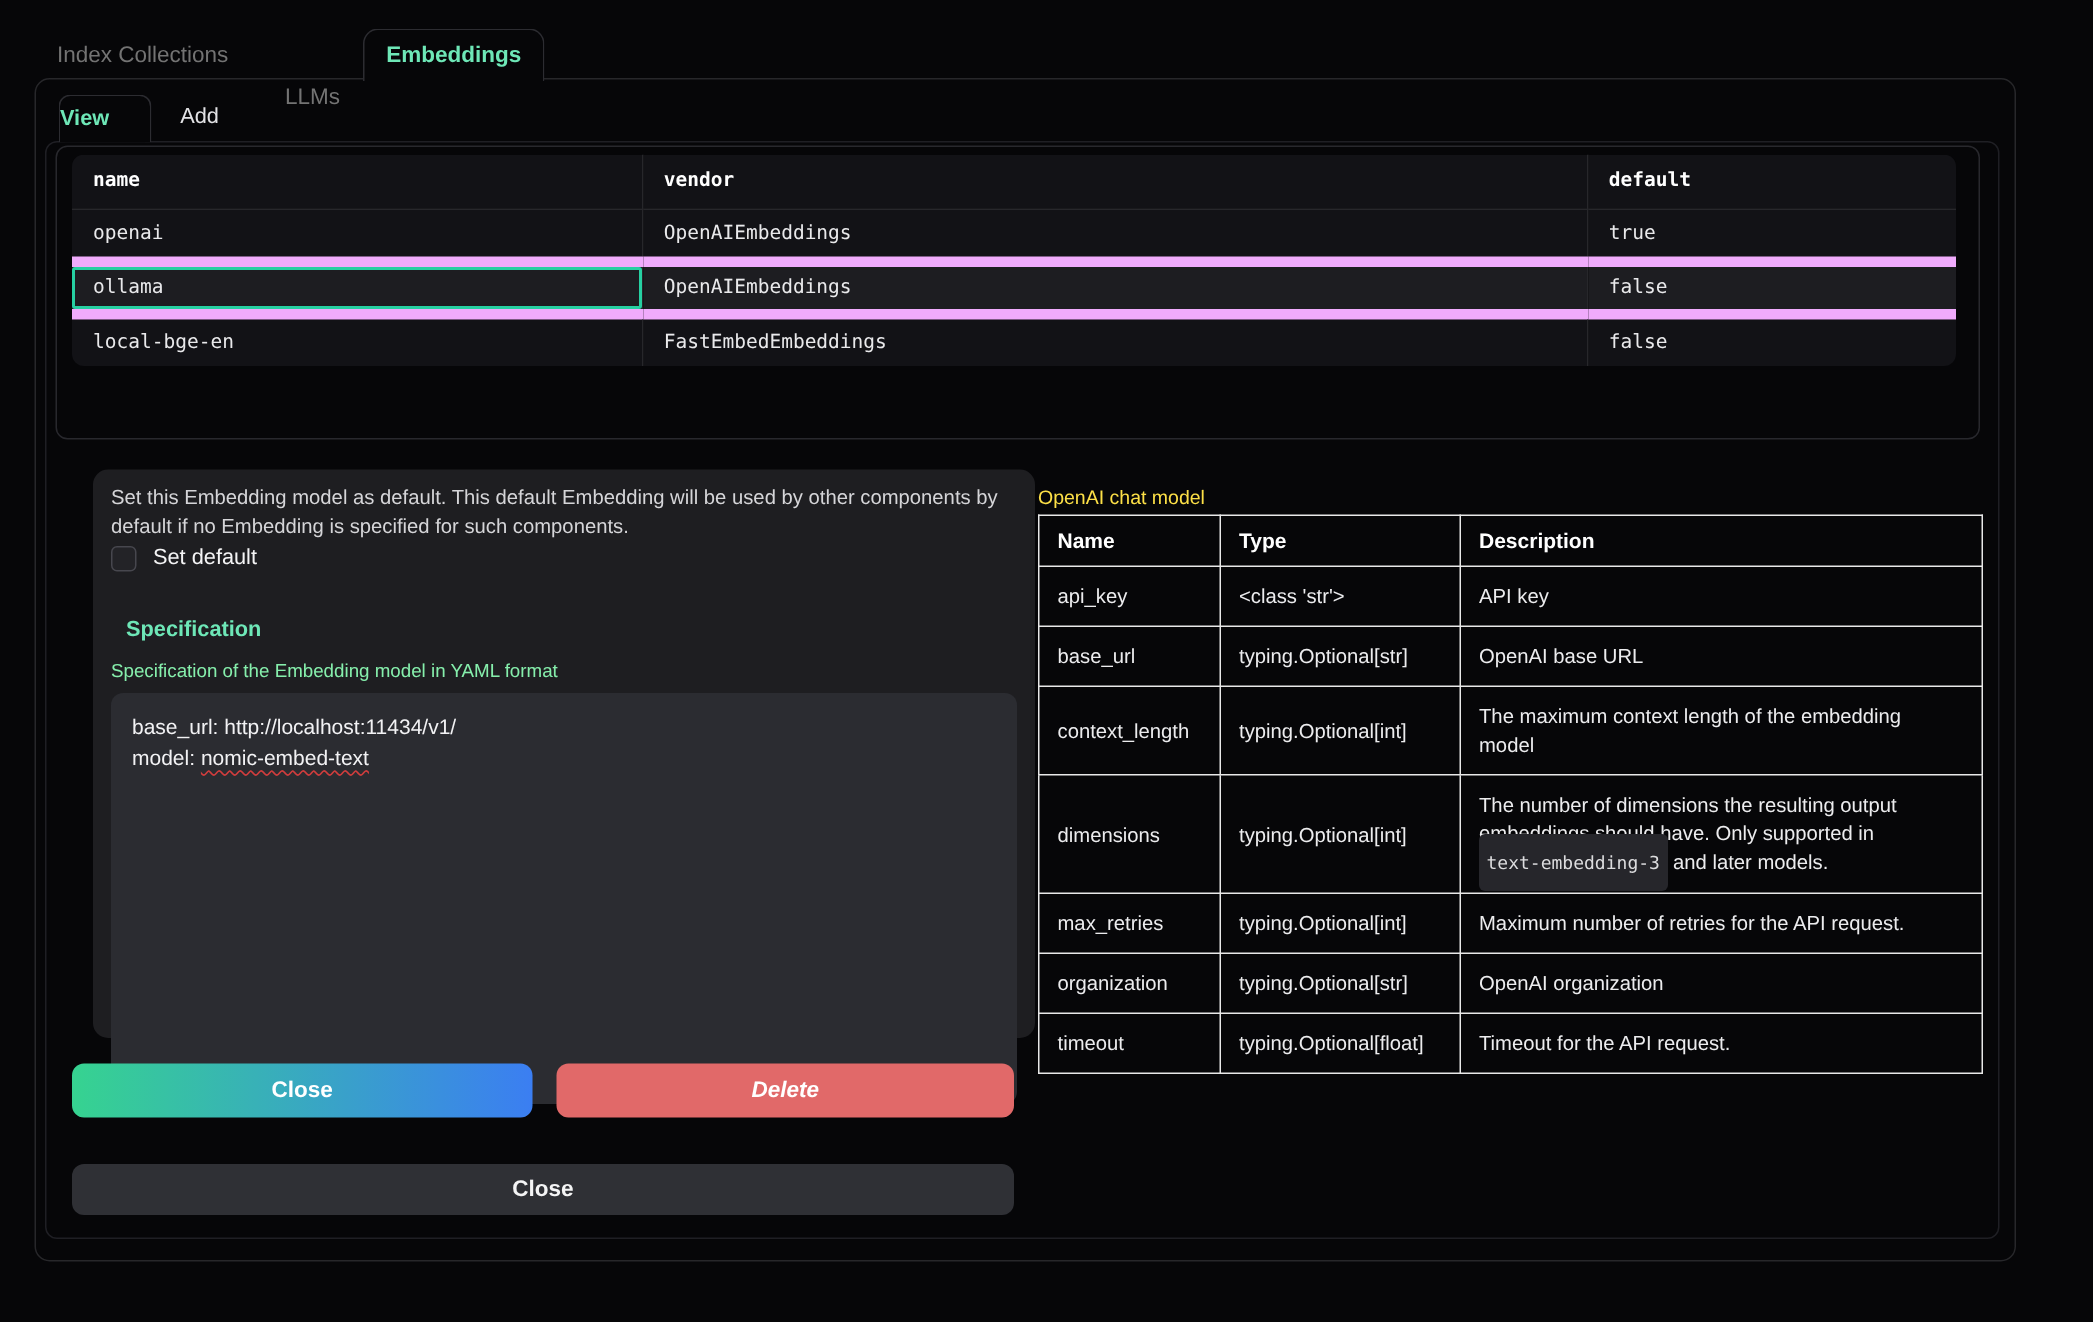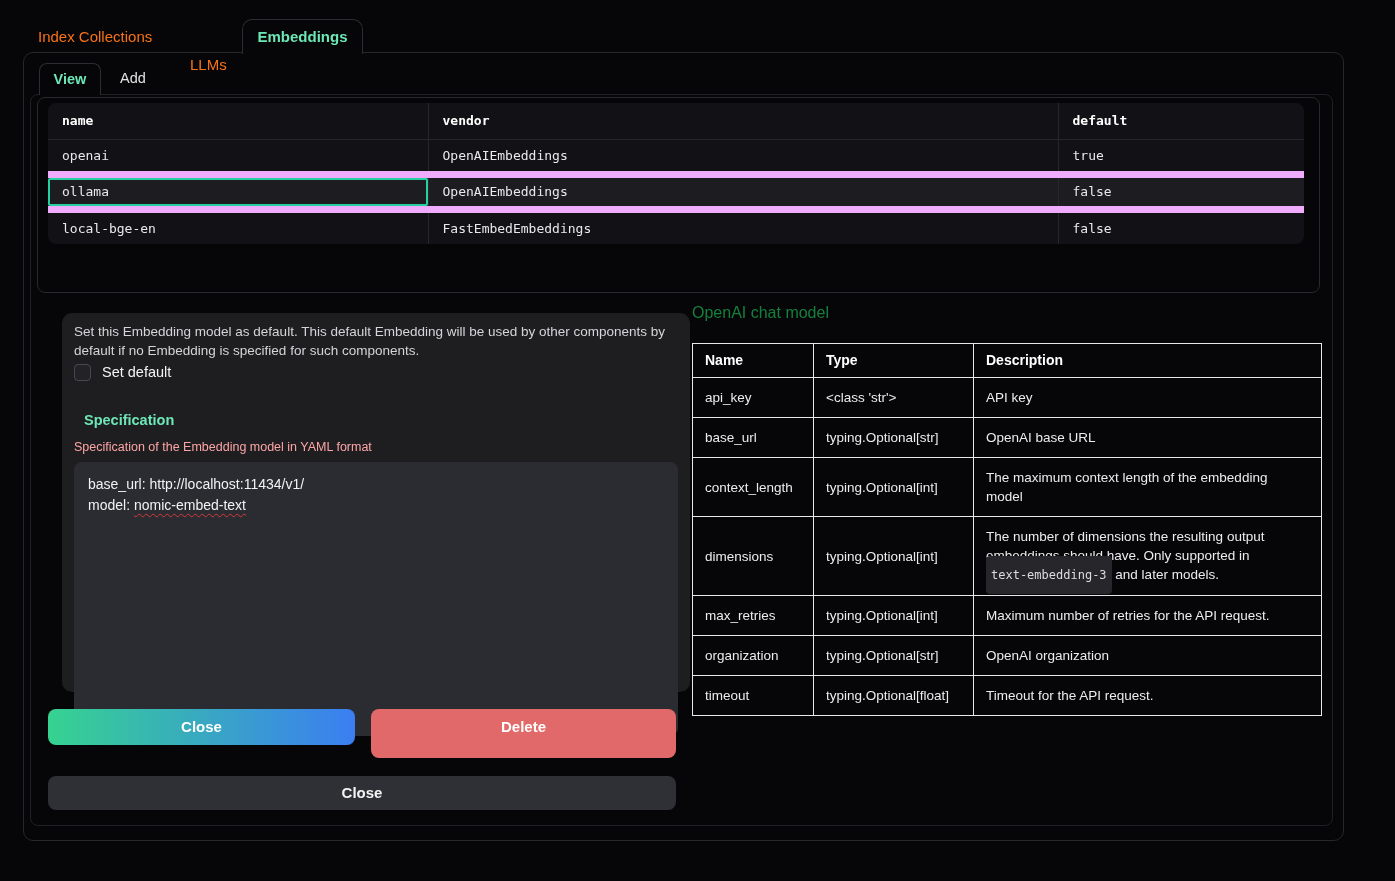--- a/index.html
+++ b/index.html
@@ -4,39 +4,39 @@
 <style>
   html,body{margin:0;padding:0;background:#060608;}
   *{box-sizing:border-box;}
   .stage{
     position:relative;width:1395px;height:881px;overflow:hidden;
     background:#060608;color:#e8e8ea;
     font-family:"Liberation Sans",sans-serif;
     -webkit-font-smoothing:antialiased;
   }
   
-  .top-tab{position:absolute;top:28px;font-size:15px;color:#f97316;cursor:pointer;}
+  .top-tab{position:absolute;top:28px;font-size:15px;color:#737373;cursor:pointer;}
   .top-tab.t0{left:38px;}
   .top-tab.t1{left:190px;margin-top:28px;}
   .active-tab-box{
     position:absolute;left:242px;top:19px;width:121px;height:35px;
     border:1px solid #2c2c31;border-bottom:none;border-radius:10px 10px 0 0;
     background:#060608;z-index:3;text-align:center;line-height:33px;
     font-weight:bold;font-size:15px;color:var(--accent,#6ee7b7);cursor:pointer;
   }
   
   .outer-panel{position:absolute;left:23px;top:52px;width:1321px;height:789px;
     border:1px solid #27272a;border-radius:10px;z-index:1;}
   .inner-panel{position:absolute;left:30px;top:94px;width:1303px;height:732px;
     border:1px solid #1f1f24;border-radius:8px;z-index:1;}
   
   .view-tab-box{
     position:absolute;left:39px;top:63px;width:62px;height:32px;
     border:1px solid #2c2c31;border-bottom:none;border-radius:8px 8px 0 0;
-    background:#060608;z-index:4;text-align:center;line-height:31px;
+    background:#060608;z-index:4;line-height:31px;
     font-weight:bold;font-size:14.5px;color:var(--accent,#6ee7b7);cursor:pointer;
   }
   .add-tab{
     position:absolute;left:101px;top:63px;width:64px;height:32px;z-index:4;
     text-align:center;line-height:31px;font-size:14.5px;color:#e2e2e5;cursor:pointer;
   }
   
   .table-wrapper{position:absolute;left:37px;top:97px;width:1283px;height:196px;
     border:1px solid #28282d;border-radius:8px;z-index:2;}
   .emb-table-holder{position:absolute;left:48px;top:103px;width:1256px;z-index:2;
@@ -56,39 +56,39 @@
   
   .form-panel{position:absolute;left:62px;top:313px;width:628px;height:379px;
     background:#1e1e21;border-radius:10px;z-index:2;}
   .form-help{position:absolute;left:12px;top:9px;width:604px;
     font-size:13.5px;line-height:19px;color:#d5d5d8;}
   .checkbox-row{position:absolute;left:12px;top:50px;height:18px;display:flex;align-items:center;cursor:pointer;}
   .checkbox{width:17px;height:17px;border:1.5px solid #47474e;border-radius:4px;background:#232327;}
   .checkbox-label{margin-left:11px;font-size:14.5px;color:#f4f4f5;}
   .spec-heading{position:absolute;left:22px;top:99px;font-size:14.5px;font-weight:bold;
     color:var(--accent,#6ee7b7);}
-  .spec-help{position:absolute;left:12px;top:127px;font-size:12.5px;color:#fca5a5;}
+  .spec-help{position:absolute;left:12px;top:127px;font-size:12.5px;color:#86efac;}
   .spec-area{position:absolute;left:12px;top:149px;width:604px;height:274px;
     background:#2b2c31;border-radius:8px;padding:12px 14px;
     font-size:14px;line-height:21px;color:#f2f2f4;cursor:text;}
   .misspelled{text-decoration:underline wavy #d23c3c 1px;text-underline-offset:3px;}
   .resize-handle{position:absolute;right:3px;bottom:3px;width:11px;height:11px;
     background:repeating-linear-gradient(135deg,transparent 0 3px,#9a9aa0 3px 4px);
     clip-path:polygon(100% 0,100% 100%,0 100%);}
   
   .btn{position:absolute;border-radius:8px;text-align:center;font-weight:bold;
     font-size:15px;color:#fff;cursor:pointer;z-index:2;}
   .btn-save{left:48px;top:709px;width:307px;height:36px;line-height:36px;
     background:linear-gradient(90deg,var(--save-gradient-start,#36d390),var(--save-gradient-end,#3b7ef2));}
-  .btn-delete{left:371px;top:709px;width:305px;height:49px;line-height:36px;
-    background:var(--delete-bg,#e16969);}
+  .btn-delete{left:371px;top:709px;width:305px;height:36px;line-height:36px;
+    background:var(--delete-bg,#e16969);font-style:italic;}
   .btn-close{left:48px;top:776px;width:628px;height:34px;line-height:34px;
     background:var(--close-bg,#2f3035);color:#f4f4f5;}
   
-  .doc-title{position:absolute;left:692px;top:304px;font-size:16px;color:#15803d;z-index:2;}
+  .doc-title{position:absolute;left:692px;top:324px;font-size:13px;color:#fde047;z-index:2;}
   .doc-table-holder{position:absolute;left:692px;top:343px;width:629px;z-index:2;}
   table.doc{border-collapse:collapse;width:629px;table-layout:fixed;
     font-size:13.5px;line-height:19px;color:#ececee;border:1px solid #e8e8e8;}
   table.doc th,table.doc td{border:1px solid #e8e8e8;text-align:left;vertical-align:middle;}
   table.doc th{padding:7px 12px;font-weight:bold;font-size:14px;color:#fff;}
   table.doc td{padding:10px 12px;}
   table.doc td.doc-desc{padding-right:30px;}
   code.chip{font-family:"DejaVu Sans Mono",monospace;font-size:12px;
     background:#26262b;color:#dcdcde;padding:12px 5px;border-radius:4px;white-space:nowrap;}
   a.doc-link{color:var(--link,#4d8ef7);text-decoration:underline;cursor:pointer;}

